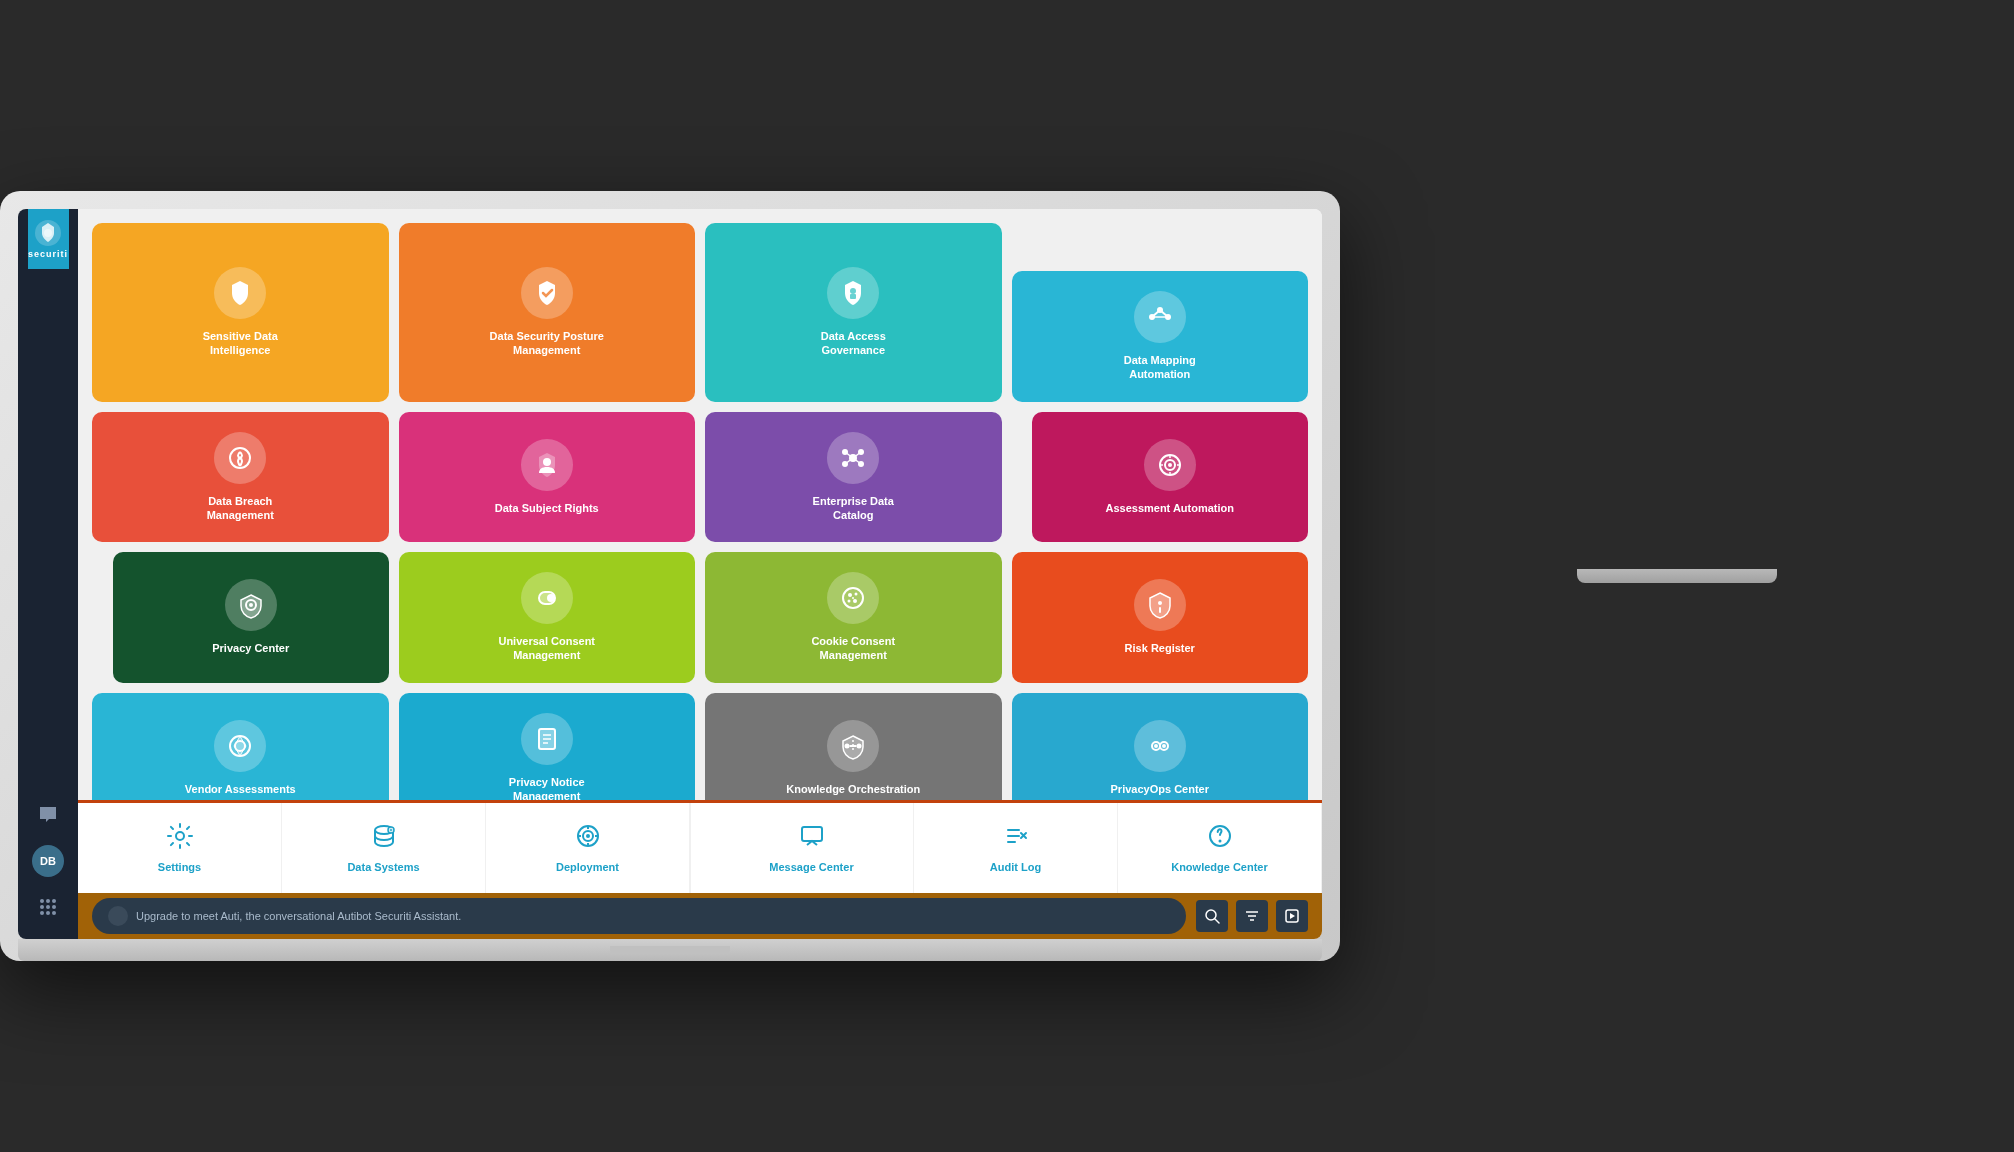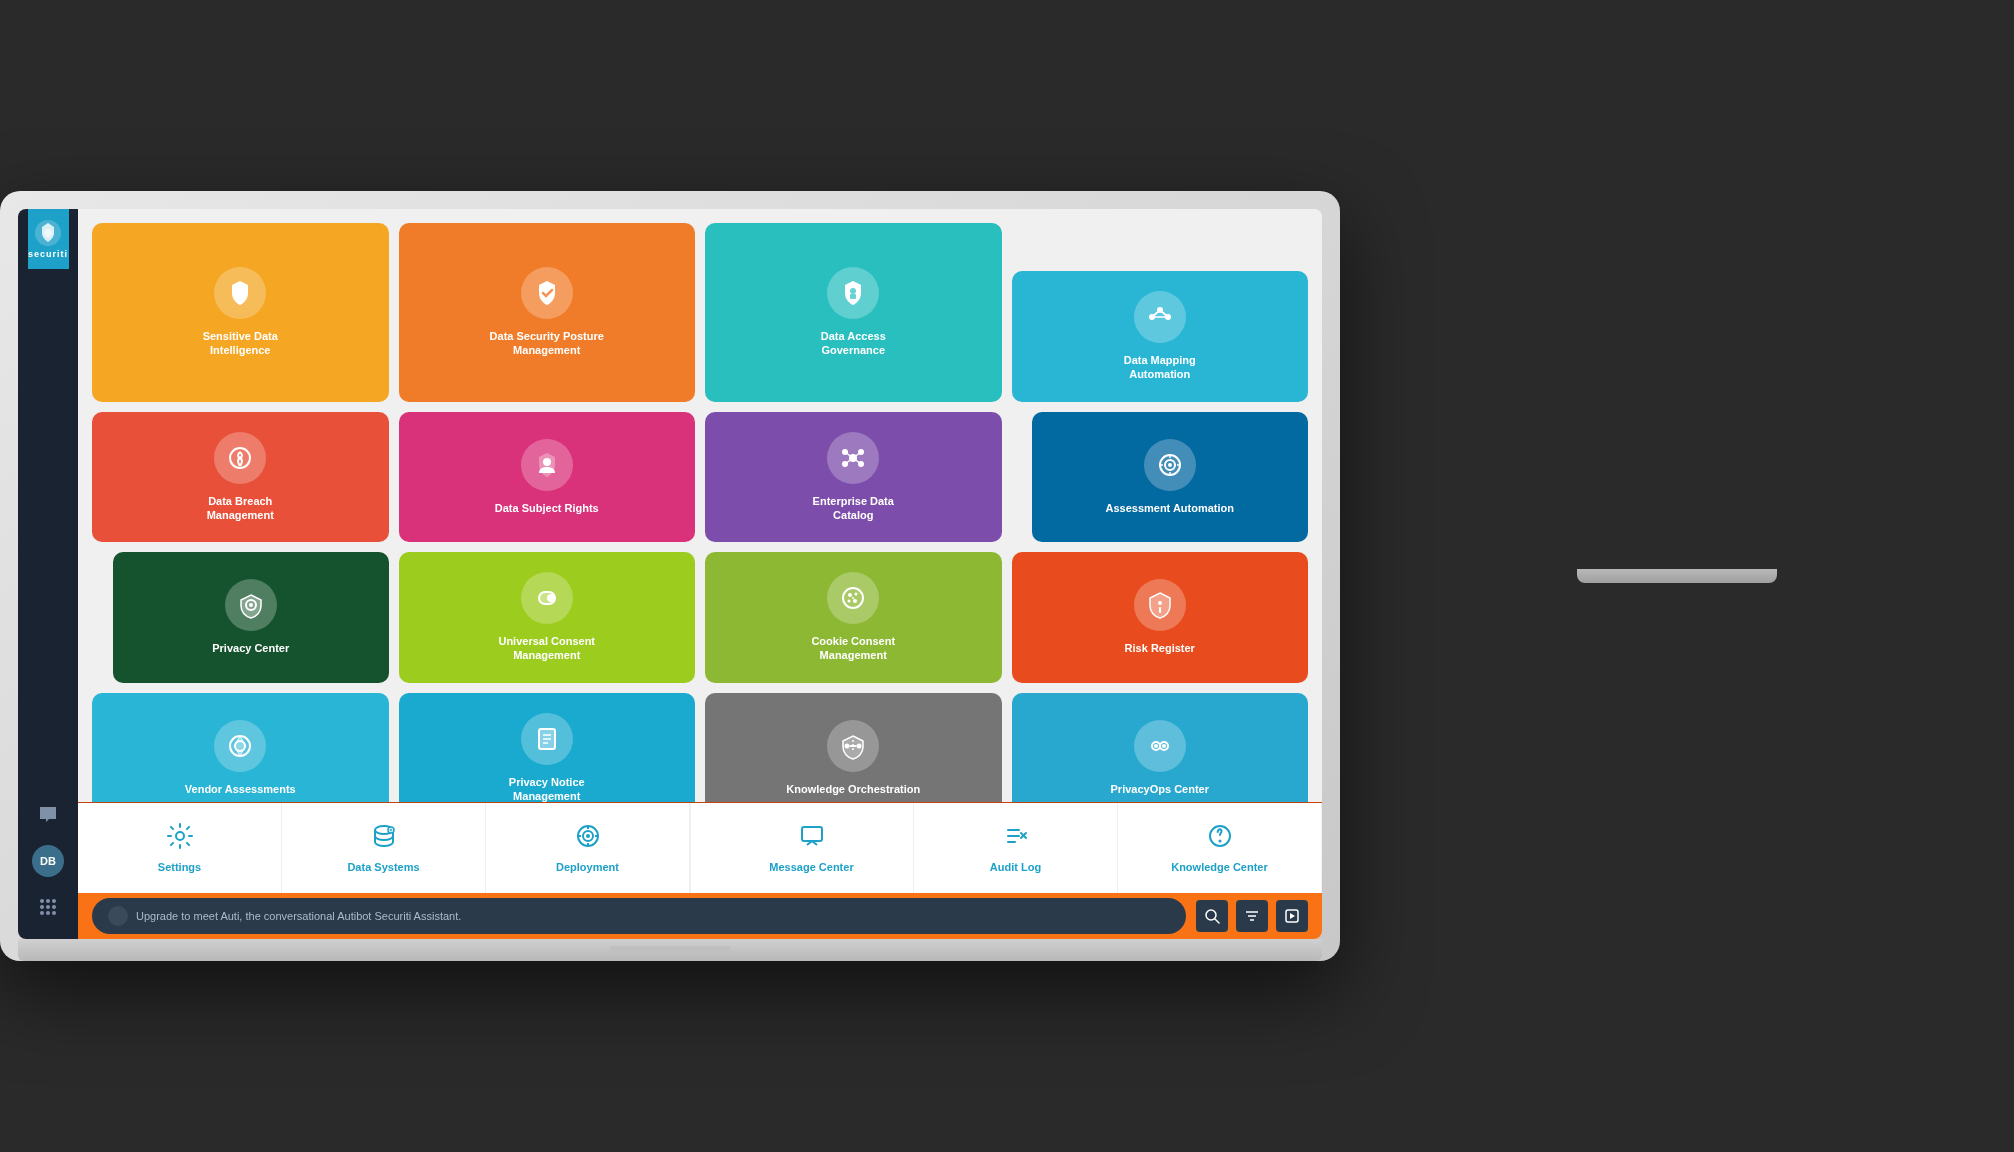--- a/index.html
+++ b/index.html
@@ -156,37 +156,37 @@
     
     .tile-orange { background: #f5a623; }
     .tile-orange2 { background: #f07c2a; }
     .tile-teal { background: #2abfbf; }
     .tile-lightblue { background: #29b6d5; margin-top: 48px; }
 
     
     .tile-red { background: #e8503a; }
     .tile-pink { background: #d9317a; }
     .tile-purple { background: #7c4daa; }
-    .tile-blue { background: #0369a1; margin-left: 20px; }
+    .tile-blue { background: #be185d; margin-left: 20px; }
 
     
     .tile-green { background: #14532d; margin-left: 21px; }
     .tile-green2 { background: #9ccc1e; }
     .tile-green3 { background: #8db834; }
     .tile-orange3 { background: #e84c1e; }
 
     
     .tile-cyan { background: #29b5d5; }
     .tile-cyan2 { background: #1baacf; }
     .tile-gray { background: #757575; }
     .tile-cyan3 { background: #28a8cf; }
 
     .bottom-tools {
       background: white;
-      border-top: 1px solid #c2410c;
+      border-top: 3px solid #c2410c;
       padding: 0;
     }
 
     .tools-grid {
       display: grid;
       grid-template-columns: 1fr 1fr 1fr 20px 1fr 1fr 1fr;
       align-items: stretch;
     }
 
     .tool-item {
@@ -212,21 +212,21 @@
     }
 
     .tool-label {
       font-size: 11px;
       font-weight: 600;
       color: #1da1c8;
       text-align: center;
     }
 
     .status-bar {
-      background: #f97316;
+      background: #a16207;
       height: 46px;
       display: flex;
       align-items: center;
       padding: 0 14px;
       gap: 10px;
     }
 
     .chat-bubble {
       background: #2a3a4a;
       border-radius: 20px;

